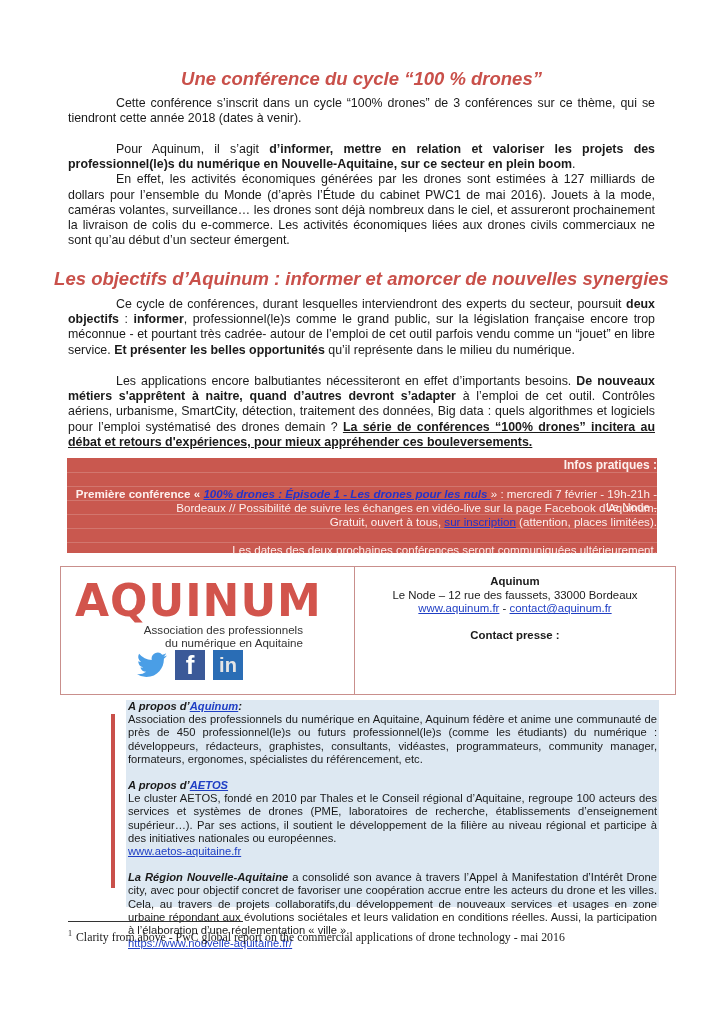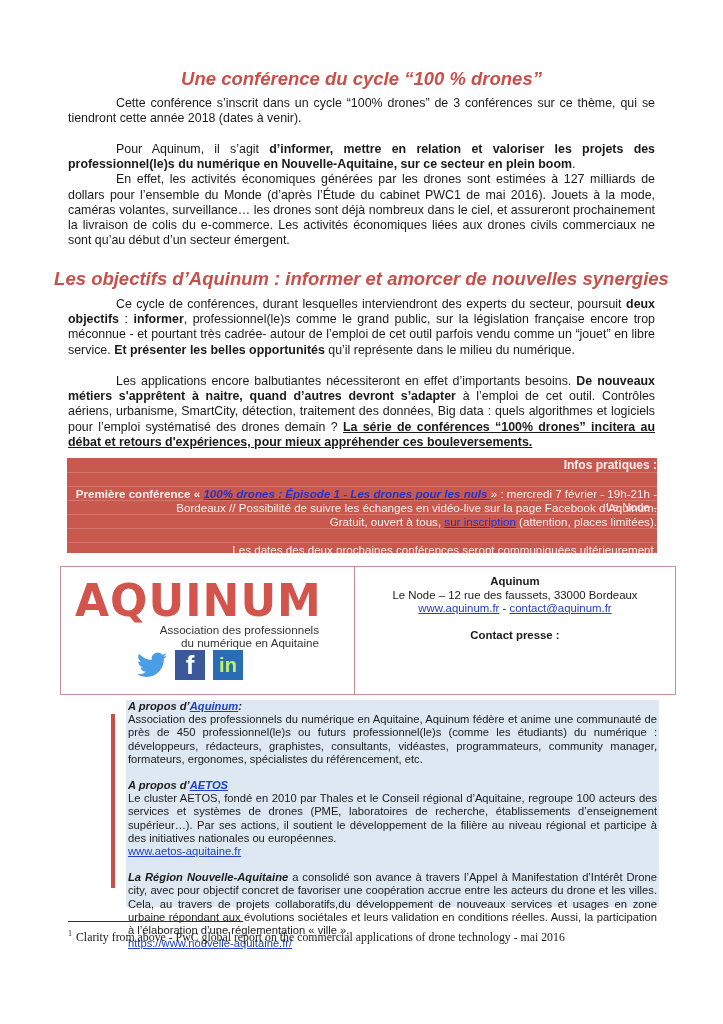--- a/index.html
+++ b/index.html
@@ -18,26 +18,26 @@
   #infos .row { height: 13px; line-height: 13px; border-bottom: 1px solid rgba(255,255,255,0.18); }
   #infos .row.tall { height: 14px; line-height: 14px; }
   #infos a { color: #2233cc; }
   #infos .em { font-style: italic; font-weight: bold; }
 
   #contact { left: 60px; top: 566px; width: 614px; height: 127px; border: 1.5px solid #c98f8c; }
   #contact .divider { position: absolute; left: 293px; top: 0; bottom: 0; width: 1px; background: #c98f8c; }
   #logo { position: absolute; left: 14px; top: 8px; width: 270px; height: 110px; }
   #logo .word { position: absolute; left: 0; top: 0; font-size: 44px; font-weight: bold;
                 color: #d2544c; letter-spacing: 1px; font-family: "DejaVu Sans", sans-serif; }
-  #logo .sub { position: absolute; right: 26px; top: 48px; text-align: right; font-size: 11.6px;
+  #logo .sub { position: absolute; right: 42px; top: 48px; text-align: right; font-size: 11.6px;
                line-height: 13px; color: #333; margin-left: 23px; }
   #socials { position: absolute; left: 76px; top: 82px; height: 32px; display: flex; gap: 8px; align-items: center; }
   .soc { width: 30px; height: 30px; display: flex; align-items: center; justify-content: center; }
   .fb { background: #3b5998; color: #fff; font-weight: bold; font-size: 26px; font-family: "Liberation Sans", sans-serif; }
-  .li { background: #2a6db5; color: #bef264; font-weight: bold; font-size: 20px; font-family: "Liberation Sans", sans-serif; }
+  .li { background: #2a6db5; color: #e5e5e5; font-weight: bold; font-size: 20px; font-family: "Liberation Sans", sans-serif; }
   #contact-right { position: absolute; left: 294px; top: 8px; width: 320px; text-align: center;
                    font-size: 11.4px; line-height: 13.6px; }
   #contact-right .t { font-weight: bold; }
 
   #about-bar { left: 111px; top: 714px; width: 4px; height: 174px; background: #c9504a; }
   #about { left: 126px; top: 700px; width: 533px; height: 207px; background: #dde8f2;
            font-size: 11.2px; line-height: 13.2px; text-align: justify; padding: 0 2px; box-sizing: border-box; }
   #about .head { font-weight: bold; font-style: italic; }
   #about .gap { height: 13px; }
 

